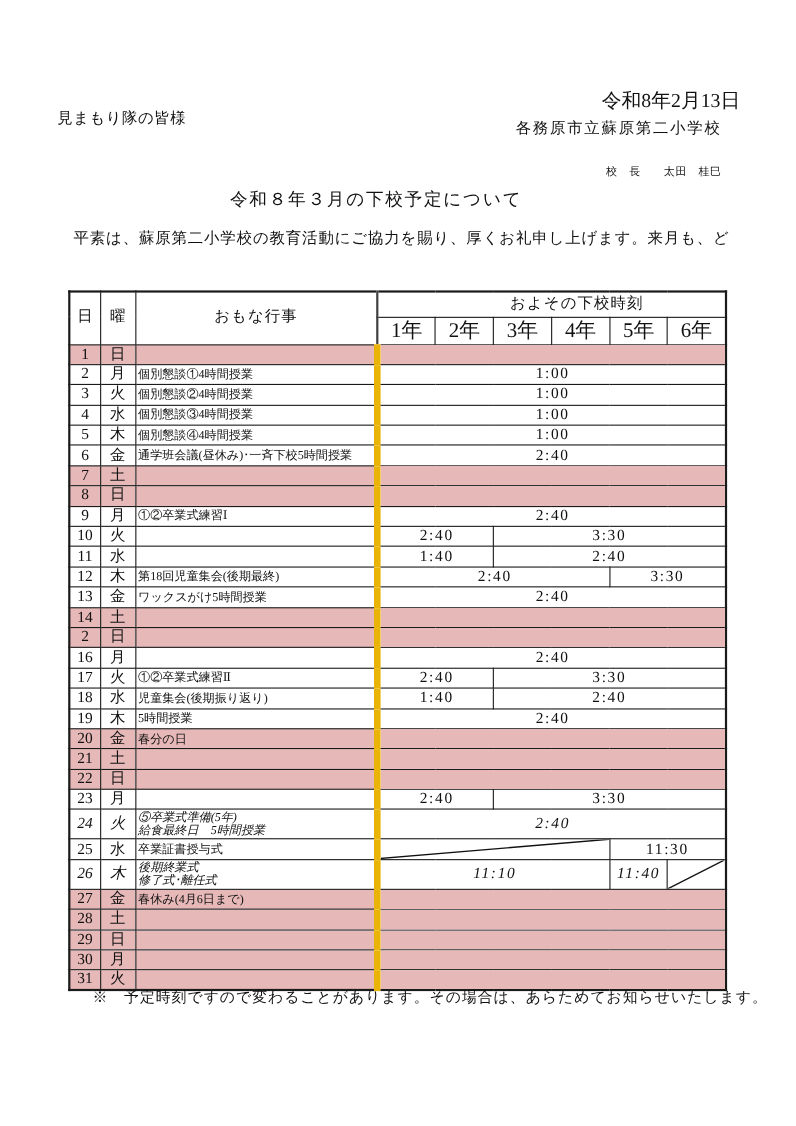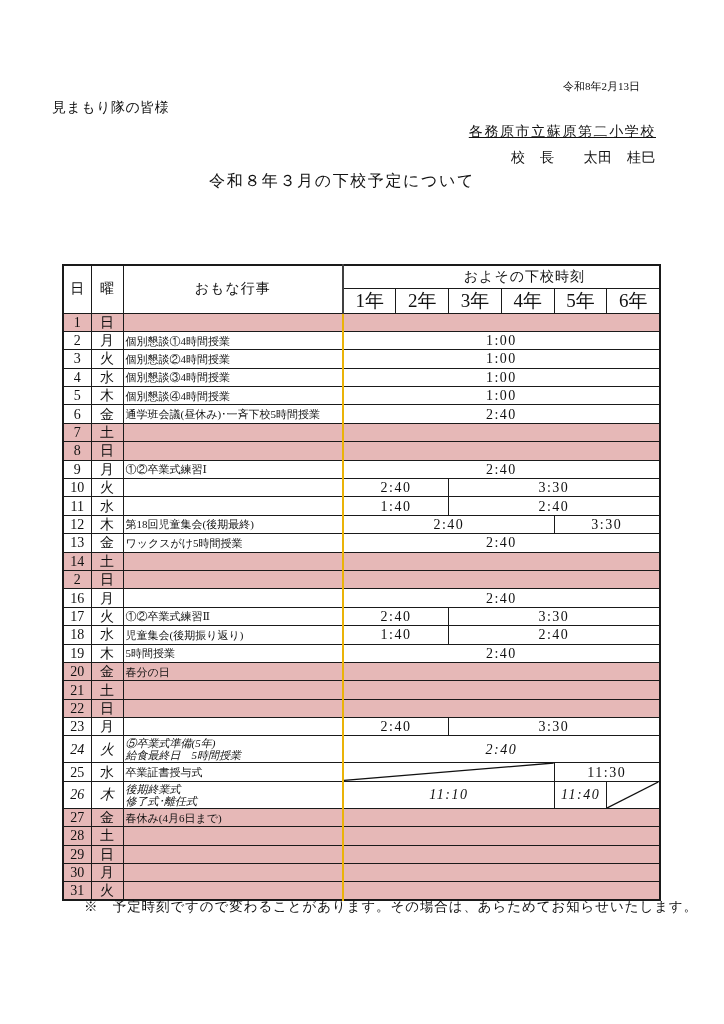--- a/index.html
+++ b/index.html
@@ -2,24 +2,24 @@
 <html><head>
   <meta charset="utf-8">
   <style>
     html, body { margin:0; padding:0; }
     body {
       width:724px; height:1024px; position:relative; overflow:hidden;
       background:#ffffff; color:#111111;
       font-family:"Liberation Serif", "DejaVu Serif", serif;
     }
     .abs { position:absolute; white-space:nowrap; }
-    #date { right:84px; top:79px; font-size:11px; }
+    #date { right:51px; top:79px; font-size:18px; }
     #addressee { left:52px; top:99px; font-size:14px; letter-spacing:0.5px; }
-    #school { right:68px; top:123px; font-size:14px; letter-spacing:1.6px;text-decoration:underline; }
-    #principal { right:68px; top:149px; font-size:14px; letter-spacing:0.5px;text-align:center; }
+    #school { right:68px; top:108px; font-size:14px; letter-spacing:1.6px; }
+    #principal { right:68px; top:149px; font-size:10px; letter-spacing:0.5px;text-align:center; }
     #title { left:0; width:684px; text-align:center; top:171px; font-size:16px; letter-spacing:1.6px; }
     #intro { left:52px; top:209px; font-size:14px; letter-spacing:0.8px; line-height:18px; }
     #intro div { white-space:nowrap; }
     #footer-note { left:84px; top:898px; font-size:13.5px; letter-spacing:0.9px; }
 
     table#schedule {
       position:absolute; left:62px; top:264px; width:597px;
       border-collapse:collapse; table-layout:fixed;
       border:2px solid #1a1a1a;
     }
@@ -32,35 +32,36 @@
     #schedule thead tr.h2 { height:25px; }
     #schedule th.grade { font-size:19px; }
     #schedule th.time-group { letter-spacing:1px;padding-left:46px; }
     #schedule th.ev-h { border-right:2px solid #404040; letter-spacing:1px; }
     #schedule tr.r { height:18.4px; }
     #schedule tr.r.tall { height:27px;font-style:italic; }
     #schedule td.day { font-size:14px; line-height:15px; }
     #schedule td.wd { font-size:14px; line-height:15px; }
     #schedule td.ev {
       text-align:left; padding-left:2px; font-size:11px; line-height:12px;
-      border-right:2px solid #eab308; white-space:nowrap;
+      border-right:6px solid #eab308; white-space:nowrap;
     }
     #schedule td.tm { font-size:14px; line-height:15px; letter-spacing:1.5px; position:relative; }
     #schedule tr.holiday td { background:#e6b8b7; }
     .diag { position:absolute; left:0; top:0; width:100%; height:100%; display:block; }
   </style>
 </head>
 <body>
 
 <div id="date" class="abs">令和8年2月13日</div>
 <div id="addressee" class="abs">見まもり隊の皆様</div>
 <div id="school" class="abs">各務原市立蘇原第二小学校</div>
 <div id="principal" class="abs">校　長　　太田　桂巳</div>
 <div id="title" class="abs">令和８年３月の下校予定について</div>
 <div id="intro" class="abs">
+  <div>　平素は、蘇原第二小学校の教育活動にご協力を賜り、厚くお礼申し上げます。来月も、ど</div>
 </div>
 
 <table id="schedule">
   <colgroup>
     <col style="width:28px">
       <col style="width:32px">
       <col style="width:220px">
     <col style="width:52.8px">
       <col style="width:52.8px">
       <col style="width:52.8px">

